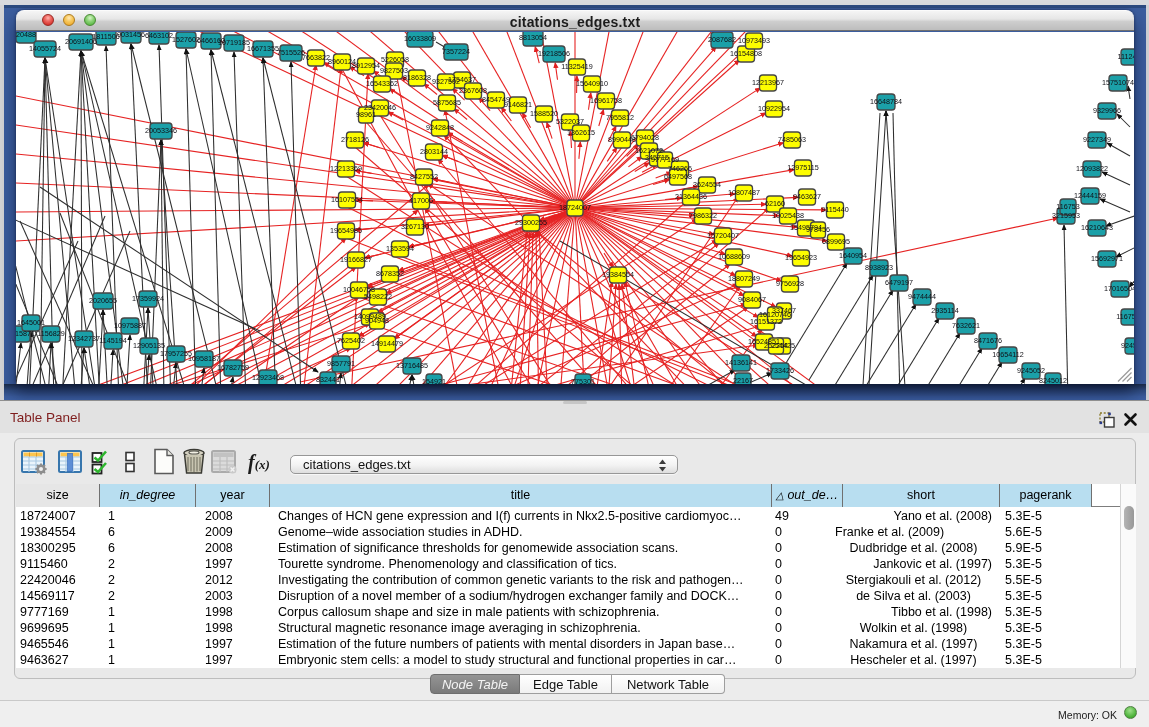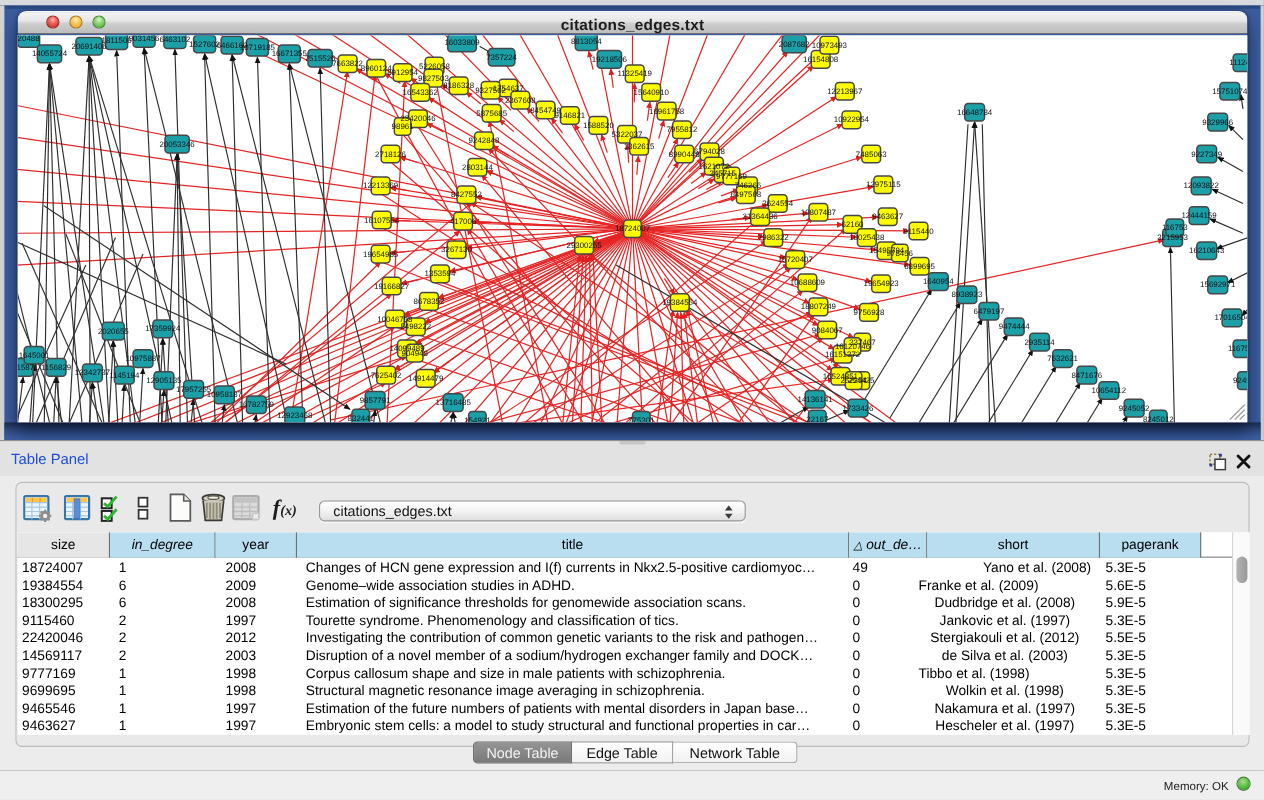--- a/index.html
+++ b/index.html
@@ -20,21 +20,21 @@
 #titlebar .t{position:absolute;left:0;right:0;top:3px;text-align:center;font-size:14px;
   font-weight:700;color:#1c1c1c;letter-spacing:.2px;}
 .mb{position:absolute;top:3px;width:12px;height:12px;border-radius:50%;}
 .mb.r{left:26px;background:radial-gradient(circle at 50% 30%,#ffb3ad 0%,#ee6b65 35%,#d93831 75%,#b5211b 100%);border:.5px solid #9a2a24;}
 .mb.y{left:47px;background:radial-gradient(circle at 50% 30%,#ffe9b8 0%,#f7c95f 40%,#efae33 80%,#d1951d 100%);border:.5px solid #ad7b1e;}
 .mb.g{left:68px;background:radial-gradient(circle at 50% 30%,#d7f5c8 0%,#8ed379 40%,#5cba47 80%,#3f9a2e 100%);border:.5px solid #4a8a35;}
 #canvas{position:absolute;left:0;top:22px;width:1118px;height:352px;background:#fff;overflow:hidden;}
 
 #panelbar{position:absolute;left:0;top:400px;width:1149px;height:33px;
   background:#e2e2e2;border-top:1px solid #8f8f8f;}
-#panelbar .cap{position:absolute;left:10px;top:9px;font-size:13.5px;color:#1d4ed8;}
+#panelbar .cap{position:absolute;left:10px;top:9px;font-size:13.5px;color:#7f1d1d;}
 #lower{position:absolute;left:0;top:433px;width:1149px;height:267px;background:#ececec;}
 #tframe{position:absolute;left:14px;top:5px;width:1122px;height:241px;background:#e9e9e9;
   border:1px solid #bdbdbd;border-radius:6px;}
 
 #tbar{position:absolute;left:0;top:0;width:100%;height:47px;}
 .ticon{position:absolute;top:11px;}
 #combo{position:absolute;left:275px;top:16px;width:388px;height:19px;border:1px solid #979797;
   border-radius:5px;background:linear-gradient(#ffffff,#f2f2f2 55%,#dedede);
   font-size:13px;color:#111;line-height:17px;padding-left:12px;
   box-shadow:0 1px 1px rgba(255,255,255,.7);}
@@ -45,21 +45,21 @@
 .hc{position:absolute;top:0;height:23px;background:#b8def0;border-right:1px solid #707070;
   font-size:12.5px;color:#000;text-align:center;line-height:23px;}
 .rowtxt{position:absolute;font-size:12.5px;color:#000;white-space:nowrap;}
 #vsb{position:absolute;left:1104px;top:0;width:16px;height:184px;background:#fafafa;
   border-left:1px solid #d5d5d5;}
 #vsb .th{position:absolute;left:2.5px;top:22px;width:10px;height:24px;background:linear-gradient(90deg,#b4b4b4,#989898);border-radius:5px;}
 
 #tabs{position:absolute;left:430px;top:674px;height:20px;}
 .seg{position:absolute;top:0;height:20px;font-size:13px;line-height:19px;text-align:center;
   border:1px solid #9e9e9e;background:linear-gradient(#ffffff,#f1f1f1);color:#111;}
-.seg.sel{background:linear-gradient(#949494,#7a7a7a);color:#f4f4f4;border-color:#6e6e6e;}
+.seg.sel{background:linear-gradient(#949494,#7a7a7a);color:#f4f4f4;border-color:#6e6e6e;font-style:italic;}
 #statusline{position:absolute;left:0;top:700px;width:1149px;height:27px;background:#efefef;
   border-top:1px solid #c9c9c9;}
 #mem{position:absolute;right:32px;top:8px;font-size:10.5px;color:#222;}
 #memdot{position:absolute;right:12px;top:5px;width:13px;height:13px;border-radius:50%;
   background:radial-gradient(circle at 45% 32%,#9fe08a,#47b035 70%,#2f8f22);border:1px solid #4e7f42;}
 #grab1{position:absolute;left:563px;top:401px;width:24px;height:3px;border-radius:2px;background:#c6c6c6;}
 .fl{position:absolute;}
 </style>
 </head>
 <body>
@@ -778,42 +778,42 @@
 <div class="rowtxt" style="left:189px;top:57px">2008</div>
 <div class="rowtxt" style="left:262px;top:57px">Estimation of significance thresholds for genomewide association scans.</div>
 <div class="rowtxt" style="left:759px;top:57px">0</div>
 <div class="rowtxt" style="left:819px;width:157px;text-align:center;top:57px">Dudbridge et al. (2008)</div>
 <div class="rowtxt" style="left:989px;top:57px">5.9E-5</div>
 <div class="rowtxt" style="left:4px;top:73px">9115460</div>
 <div class="rowtxt" style="left:92px;top:73px">2</div>
 <div class="rowtxt" style="left:189px;top:73px">1997</div>
 <div class="rowtxt" style="left:262px;top:73px">Tourette syndrome. Phenomenology and classification of tics.</div>
 <div class="rowtxt" style="left:759px;top:73px">0</div>
-<div class="rowtxt" style="left:819px;width:157px;text-align:center;top:73px">Jankovic et al. (1997)</div>
+<div class="rowtxt" style="left:819px;width:157px;text-align:right;top:73px">Jankovic et al. (1997)</div>
 <div class="rowtxt" style="left:989px;top:73px">5.3E-5</div>
 <div class="rowtxt" style="left:4px;top:89px">22420046</div>
 <div class="rowtxt" style="left:92px;top:89px">2</div>
 <div class="rowtxt" style="left:189px;top:89px">2012</div>
 <div class="rowtxt" style="left:262px;top:89px">Investigating the contribution of common genetic variants to the risk and pathogen…</div>
 <div class="rowtxt" style="left:759px;top:89px">0</div>
 <div class="rowtxt" style="left:819px;width:157px;text-align:center;top:89px">Stergiakouli et al. (2012)</div>
 <div class="rowtxt" style="left:989px;top:89px">5.5E-5</div>
 <div class="rowtxt" style="left:4px;top:105px">14569117</div>
 <div class="rowtxt" style="left:92px;top:105px">2</div>
 <div class="rowtxt" style="left:189px;top:105px">2003</div>
 <div class="rowtxt" style="left:262px;top:105px">Disruption of a novel member of a sodium/hydrogen exchanger family and DOCK…</div>
 <div class="rowtxt" style="left:759px;top:105px">0</div>
 <div class="rowtxt" style="left:819px;width:157px;text-align:center;top:105px">de Silva et al. (2003)</div>
 <div class="rowtxt" style="left:989px;top:105px">5.3E-5</div>
 <div class="rowtxt" style="left:4px;top:121px">9777169</div>
 <div class="rowtxt" style="left:92px;top:121px">1</div>
 <div class="rowtxt" style="left:189px;top:121px">1998</div>
 <div class="rowtxt" style="left:262px;top:121px">Corpus callosum shape and size in male patients with schizophrenia.</div>
 <div class="rowtxt" style="left:759px;top:121px">0</div>
-<div class="rowtxt" style="left:819px;width:157px;text-align:left;top:121px">Tibbo et al. (1998)</div>
+<div class="rowtxt" style="left:819px;width:157px;text-align:right;top:121px">Tibbo et al. (1998)</div>
 <div class="rowtxt" style="left:989px;top:121px">5.3E-5</div>
 <div class="rowtxt" style="left:4px;top:137px">9699695</div>
 <div class="rowtxt" style="left:92px;top:137px">1</div>
 <div class="rowtxt" style="left:189px;top:137px">1998</div>
 <div class="rowtxt" style="left:262px;top:137px">Structural magnetic resonance image averaging in schizophrenia.</div>
 <div class="rowtxt" style="left:759px;top:137px">0</div>
 <div class="rowtxt" style="left:819px;width:157px;text-align:center;top:137px">Wolkin et al. (1998)</div>
 <div class="rowtxt" style="left:989px;top:137px">5.3E-5</div>
 <div class="rowtxt" style="left:4px;top:153px">9465546</div>
 <div class="rowtxt" style="left:92px;top:153px">1</div>

